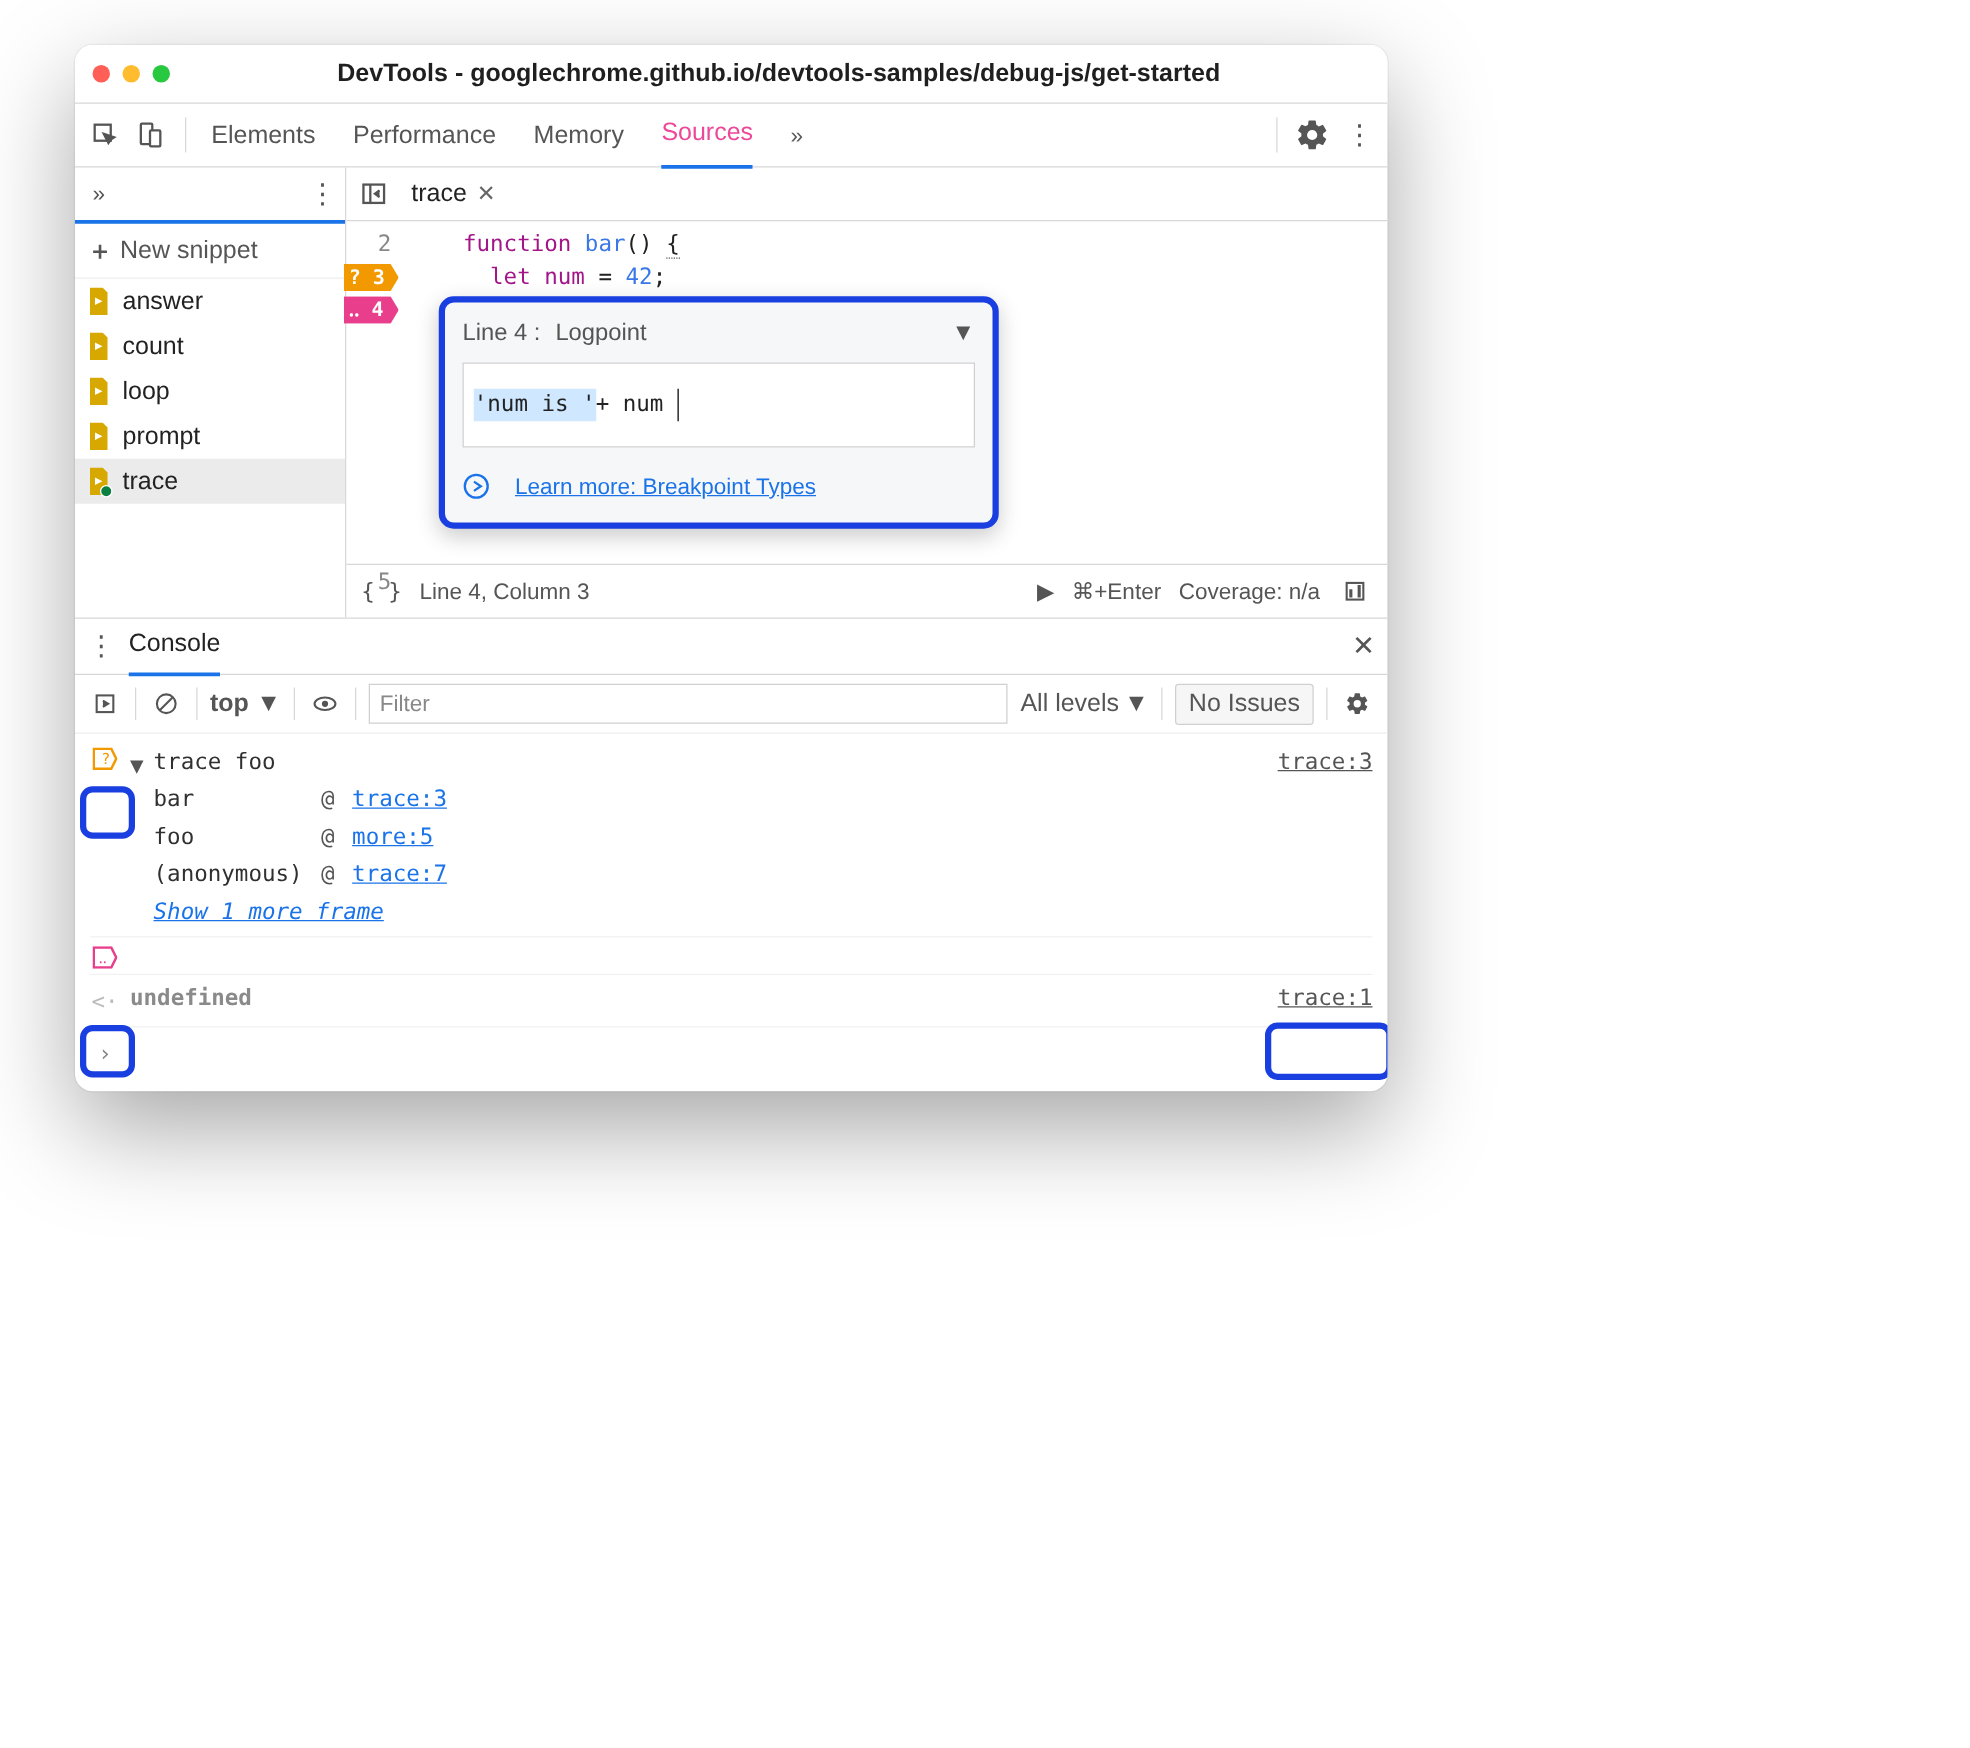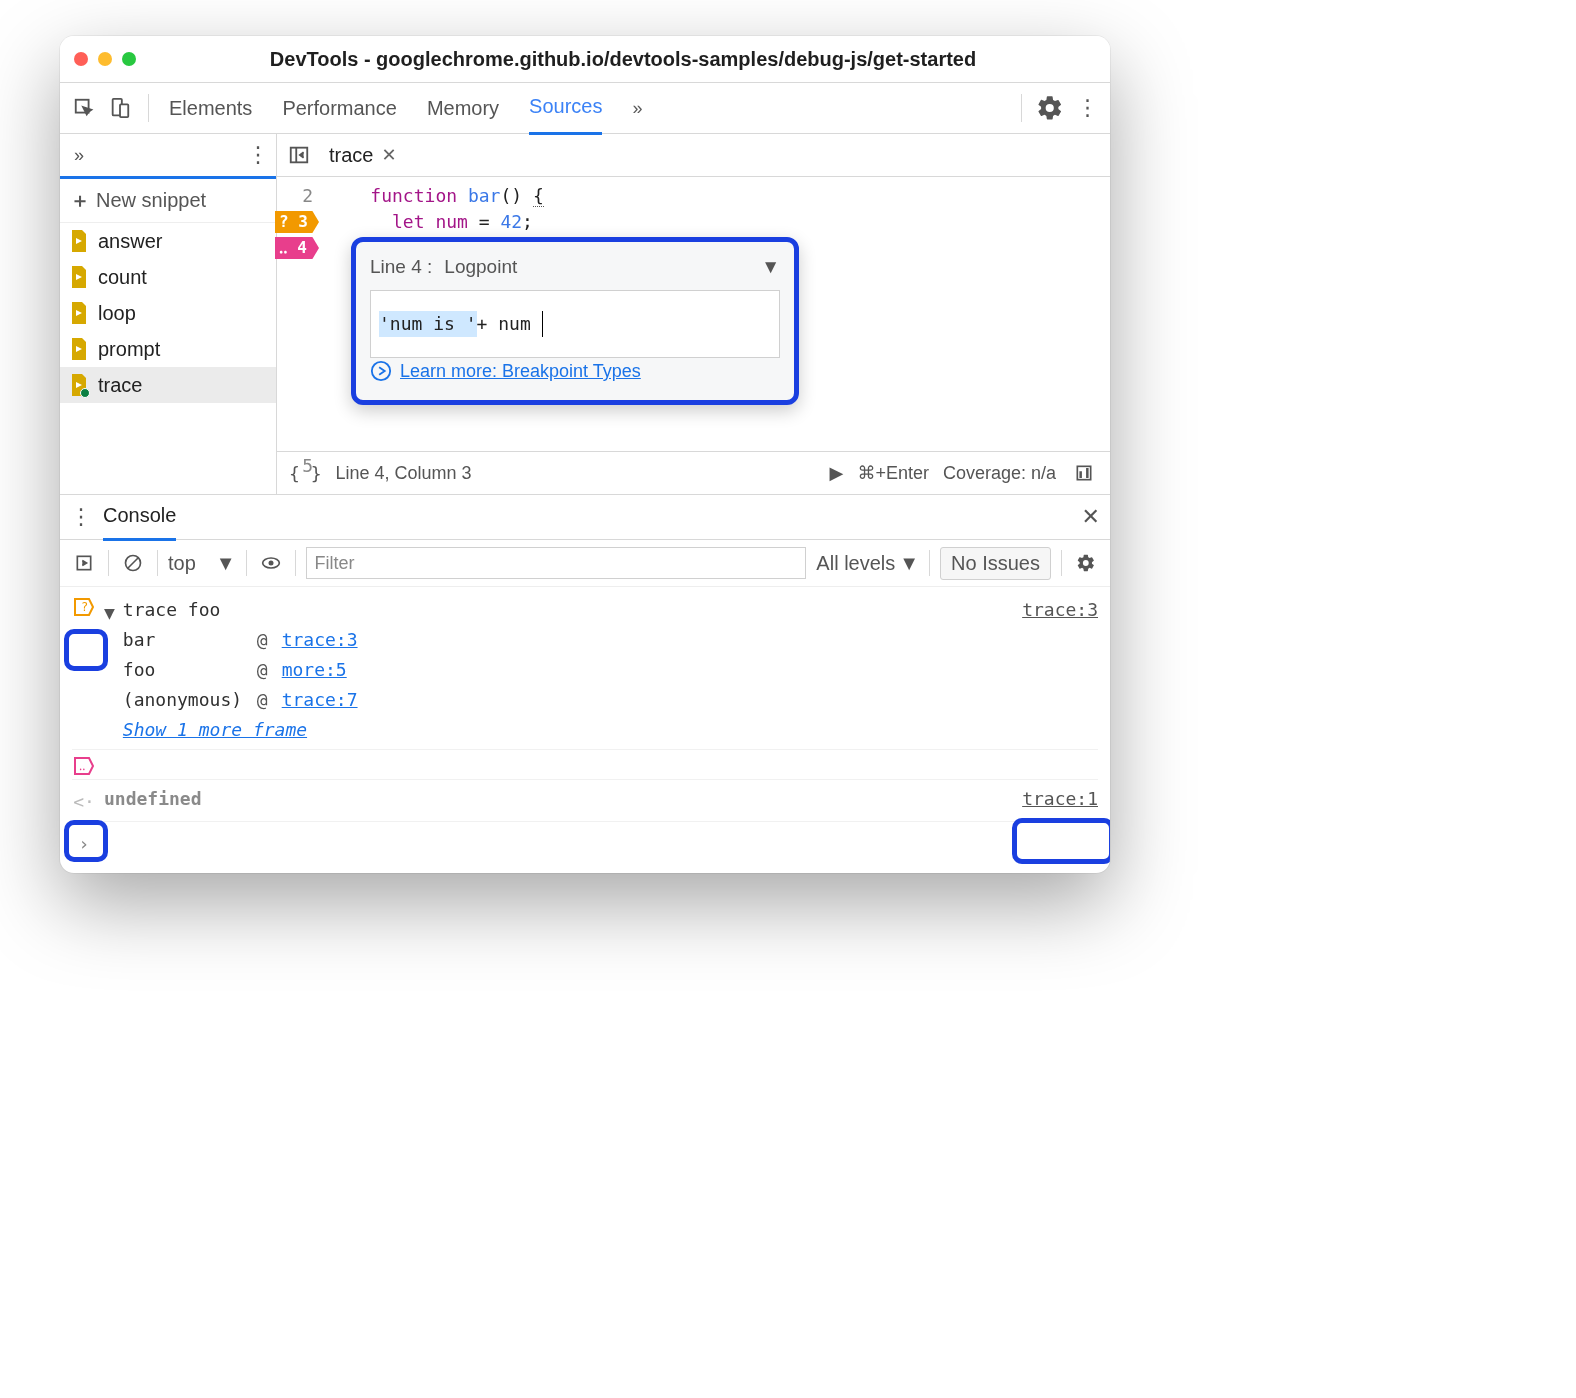--- a/index.html
+++ b/index.html
@@ -14,21 +14,21 @@
 .dot.y{background:#febc2e;}
 .dot.g{background:#28c840;}
 .title{flex:1;text-align:center;font-weight:700;color:#1f1f1f;font-size:20px;white-space:nowrap;overflow:hidden;text-overflow:ellipsis;}
 
 
 .tabs{height:50px;display:flex;align-items:center;border-bottom:1px solid #d8d8d8;padding:0 10px;gap:8px;color:#4a4a4a;}
 .tabs .select-icon svg,.tabs .device-icon svg{width:22px;height:22px;}
 .tabs .sep{width:1px;height:28px;background:#d8d8d8;margin:0 6px;}
 .tabs-list{display:flex;align-items:center;gap:30px;margin-left:6px;}
 .tab{cursor:pointer;color:#555;height:50px;display:flex;align-items:center;}
-.tab.active{color:#3b82f6;border-bottom:3px solid #1a73e8;}
+.tab.active{color:#ec4899;border-bottom:3px solid #1a73e8;}
 .tabs .spacer{flex:1;}
 .tabs .chev{font-size:18px;color:#595959;}
 .iconbtn{width:28px;height:28px;display:flex;align-items:center;justify-content:center;border-radius:4px;cursor:pointer;}
 
 
 .body-panes{display:flex;height:360px;}
 
 
 .sidebar{width:216px;border-right:1px solid #d8d8d8;display:flex;flex-direction:column;}
 .sidebar-top{height:42px;display:flex;align-items:center;justify-content:space-between;padding:0 10px 0 14px;border-bottom:3px solid #1a73e8;}
@@ -63,38 +63,38 @@
 .num{color:#3b78e7;}
 .brace{border-bottom:1px dotted #555;}
 
 
 .popover{position:absolute;left:74px;top:60px;width:410px;background:#f6f7f8;border:5px solid #1a3fe0;border-radius:12px;padding:12px 14px 16px;box-shadow:0 6px 18px rgba(0,0,0,0.2);}
 .popover-header{display:flex;align-items:center;gap:12px;color:#555;font-family:"Helvetica Neue",Arial,sans-serif;font-size:19px;margin-bottom:10px;}
 .popover-header .spacer{flex:1;}
 .popover-input{background:#fff;border:1px solid #d0d0d0;padding:20px 8px;font-family:Menlo,monospace;display:flex;}
 .hi{background:#cfe8ff;}
 .popover-input .cursor{border-right:1px solid #000;}
-.learn{display:flex;align-items:center;gap:8px;color:#1a73e8;font-family:"Helvetica Neue",Arial,sans-serif;}
+.learn{display:flex;align-items:center;gap:20px;margin-top:18px;color:#1a73e8;font-family:"Helvetica Neue",Arial,sans-serif;}
 .learn a{color:#1a73e8;text-decoration:underline;}
 .learn .arrow-icon{width:22px;height:22px;}
 
 
 .statusbar{height:42px;border-top:1px solid #d8d8d8;display:flex;align-items:center;padding:0 12px;gap:14px;color:#555;font-family:"Helvetica Neue",Arial,sans-serif;font-size:18px;}
 .statusbar .spacer{flex:1;}
 .exec-icon svg{width:20px;height:20px;}
 
 
 .console-tabs{height:44px;border-top:1px solid #d8d8d8;border-bottom:1px solid #d8d8d8;display:flex;align-items:center;padding:0 10px;gap:10px;}
 .console-tabs .kebab{font-size:22px;}
 .ctab{height:44px;display:flex;align-items:center;color:#222;border-bottom:3px solid #1a73e8;margin-left:4px;}
 .console-tabs .spacer{flex:1;}
 .console-toolbar{height:46px;border-bottom:1px solid #eee;display:flex;align-items:center;padding:0 10px;gap:10px;color:#555;}
 .console-toolbar svg{width:20px;height:20px;}
 .console-toolbar .sep{width:1px;height:26px;background:#d8d8d8;}
-.ctx{display:flex;align-items:center;gap:20px;}
+.ctx{display:flex;align-items:center;gap:6px;font-weight:bold;}
 .filter-input{flex:1;height:30px;border:1px solid #d0d0d0;padding:0 8px;font-size:18px;color:#888;display:flex;align-items:center;}
 .levels{display:flex;align-items:center;gap:4px;}
 .noissue{border:1px solid #d0d0d0;padding:4px 10px;border-radius:3px;background:#f6f6f6;}
 
 
 .console-body{font-family:Menlo,Consolas,monospace;font-size:18px;line-height:30px;color:#303030;padding:4px 12px 10px 12px;}
 .msgrow{display:flex;align-items:flex-start;gap:8px;border-bottom:1px solid #f1f1f1;padding:4px 0;}
 .msgrow .icon{width:24px;display:flex;justify-content:center;color:#888;padding-top:3px;}
 .msgrow .content{flex:1;}
 .msgrow .srcref{color:#555;text-decoration:underline;white-space:nowrap;}

